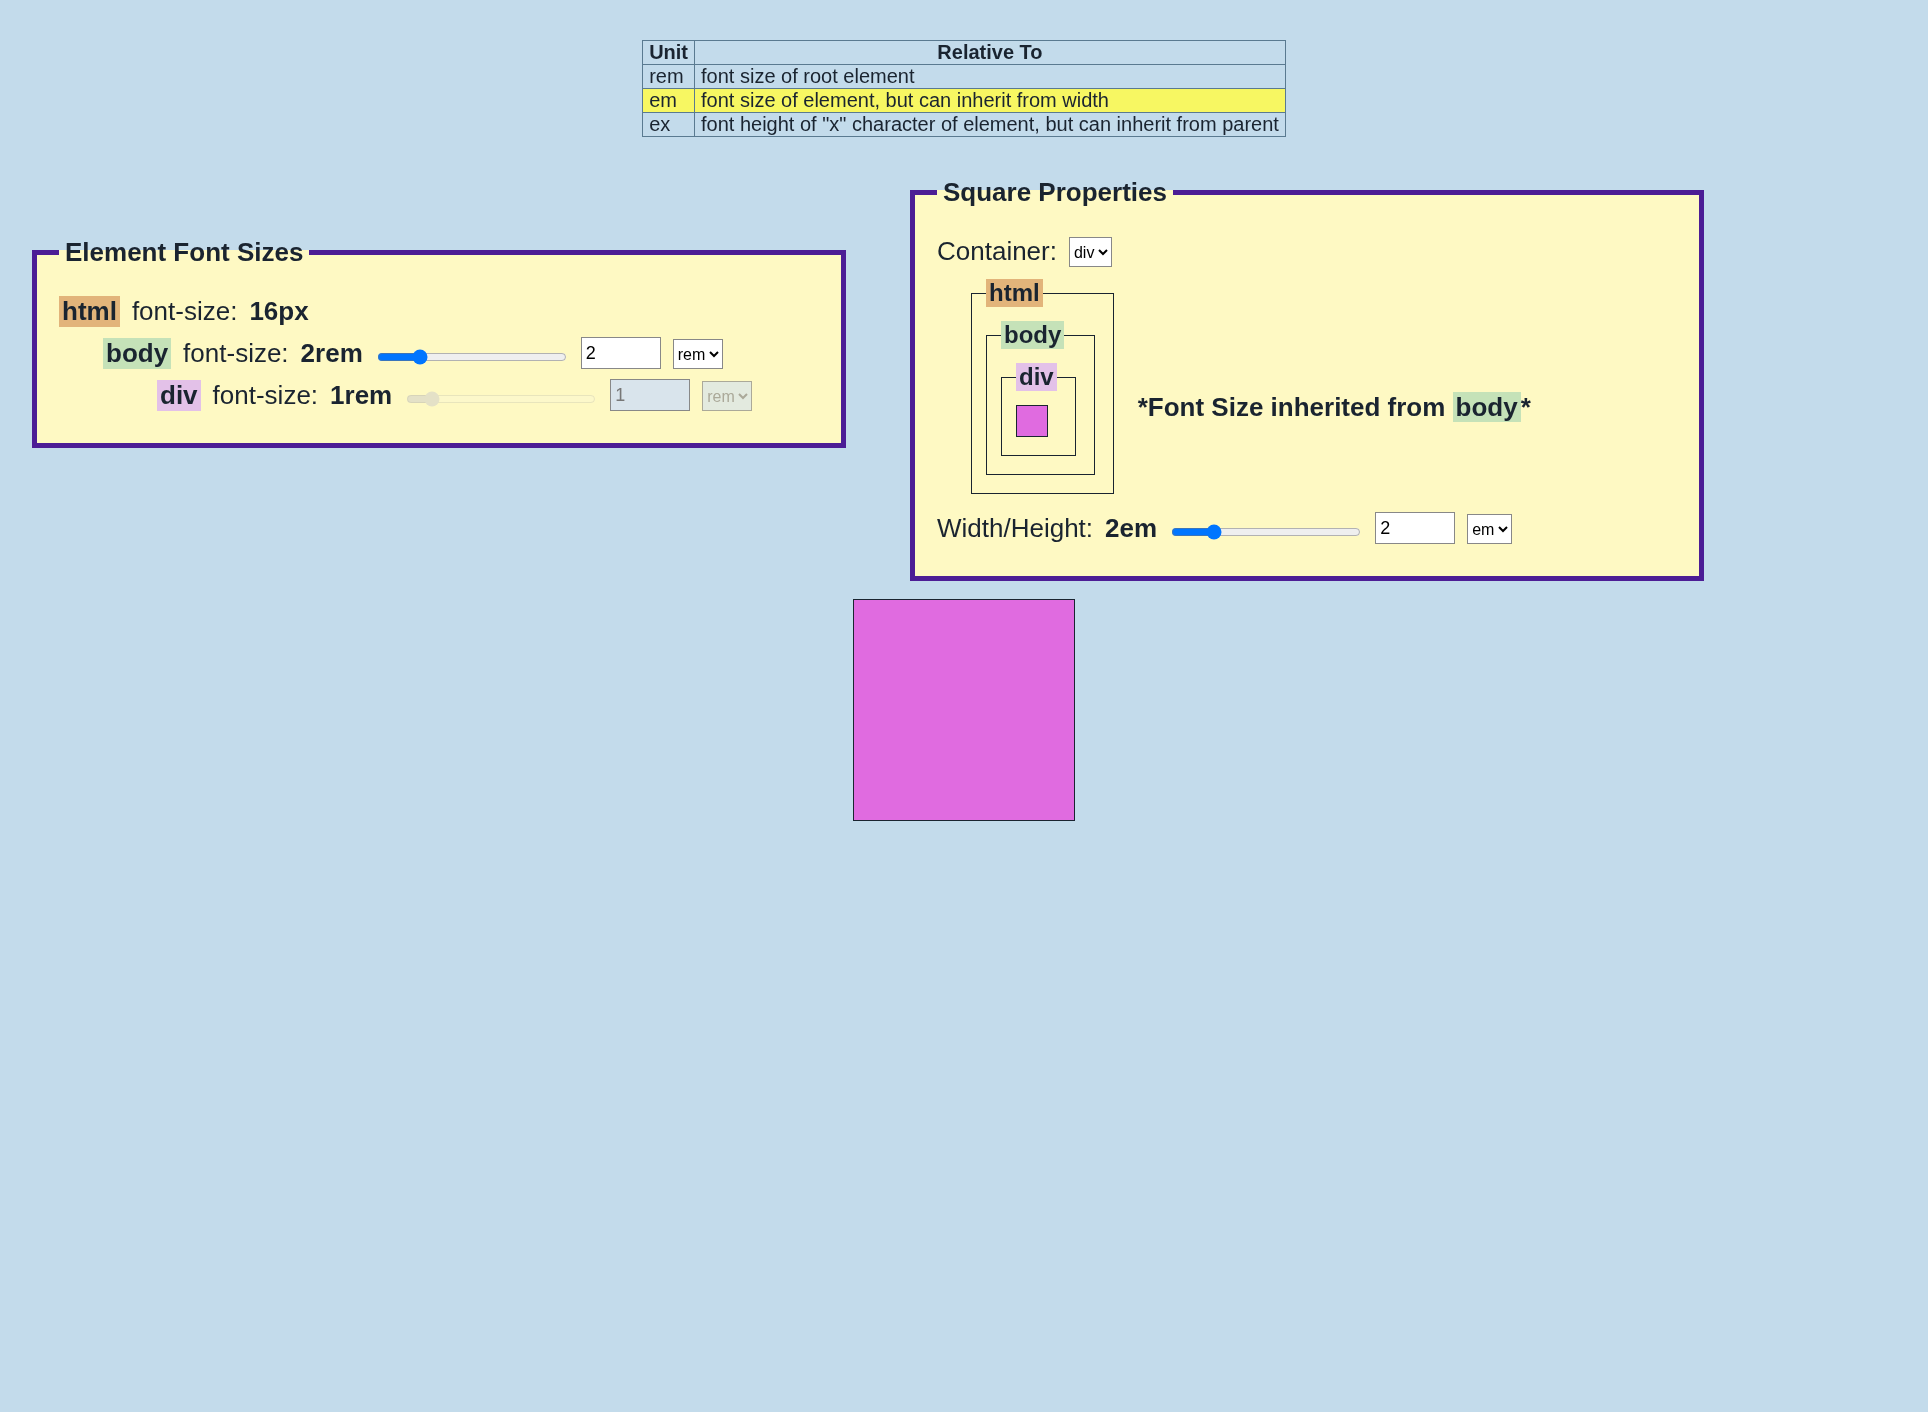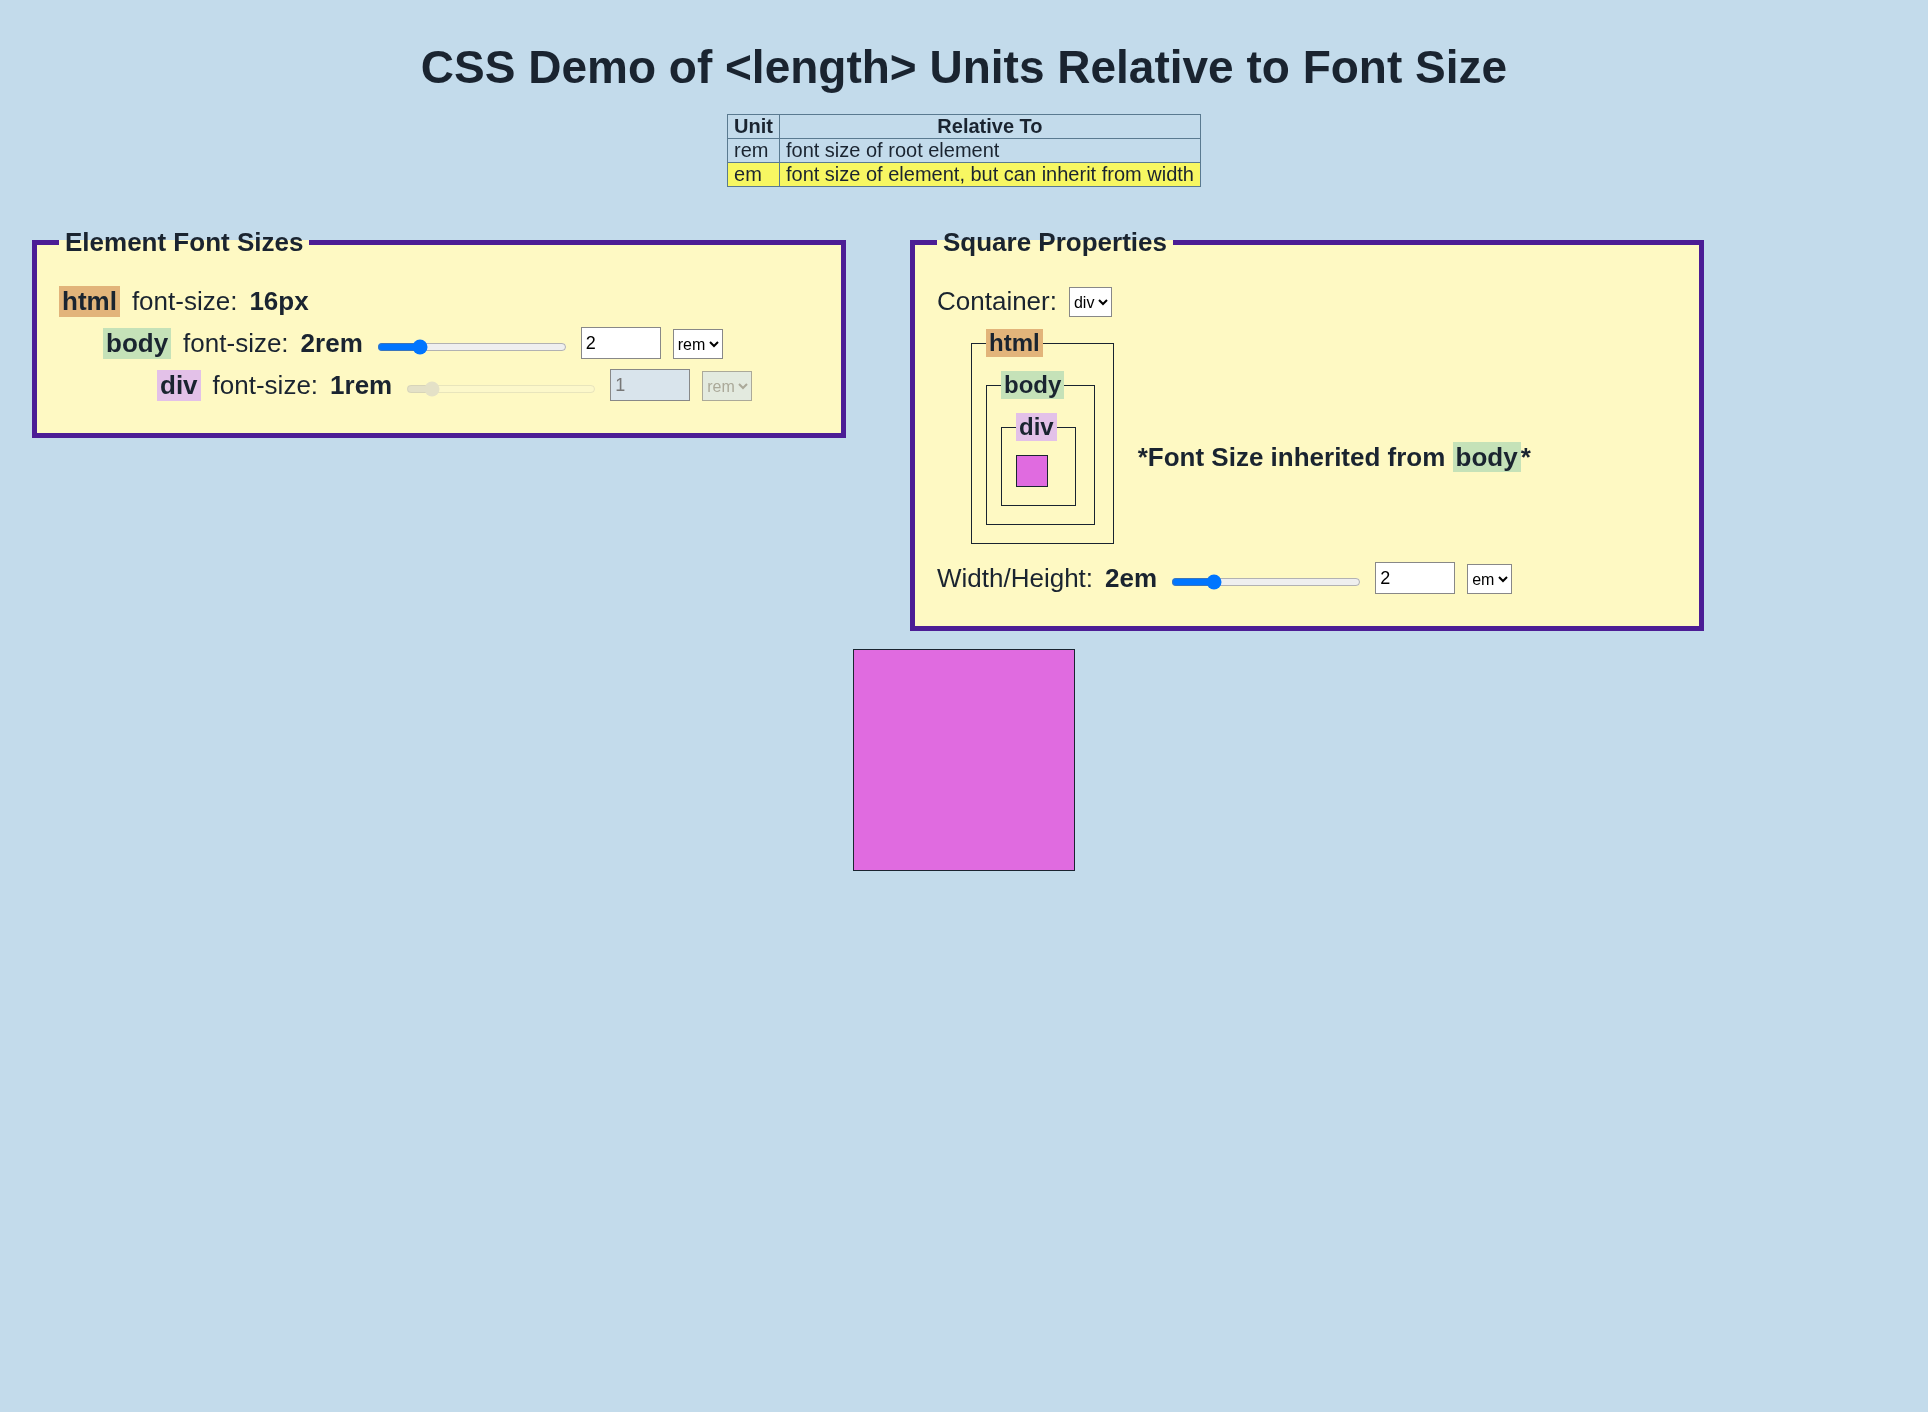--- a/index.html
+++ b/index.html
@@ -55,20 +55,21 @@
   font-size: 26px;
 }
 fieldset legend {
   font-size: 26px;
   font-weight: bold;
   padding: 0 6px;
   color: #1a2430;
 }
 .left {
   width: 760px;
+  margin-top: 60px;
 }
 .right {
   width: 740px;
 }
 .row {
   margin: 10px 0;
   display: flex;
   align-items: flex-end;
   gap: 12px;
   flex-wrap: nowrap;
@@ -145,36 +146,39 @@
   width: 220px;
   height: 220px;
   background: #e06be0;
   border: 1px solid #1a2430;
 }
 </style>
 </head>
 <body>
 
 <div class="wrap">
-  <h1>CSS Demo of &lt;length&gt; Units Relative to Font Size</h1>
 
   <div class="tablewrap">
     <table>
       <tbody>
           <tr>
         <th>Unit</th>
         <th>Relative To</th>
       </tr>
       <tr>
         <td>rem</td>
         <td>font size of root element</td>
       </tr>
       <tr class="hl">
         <td>em</td>
         <td>font size of element, but can inherit from width</td>
+      </tr>
+      <tr>
+        <td>ex</td>
+        <td>font height of "x" character of element, but can inherit from parent</td>
       </tr>
     </tbody>
       </table>
   </div>
 
   <div class="panels">
 
     <fieldset class="left">
       <legend>Element Font Sizes</legend>
 

